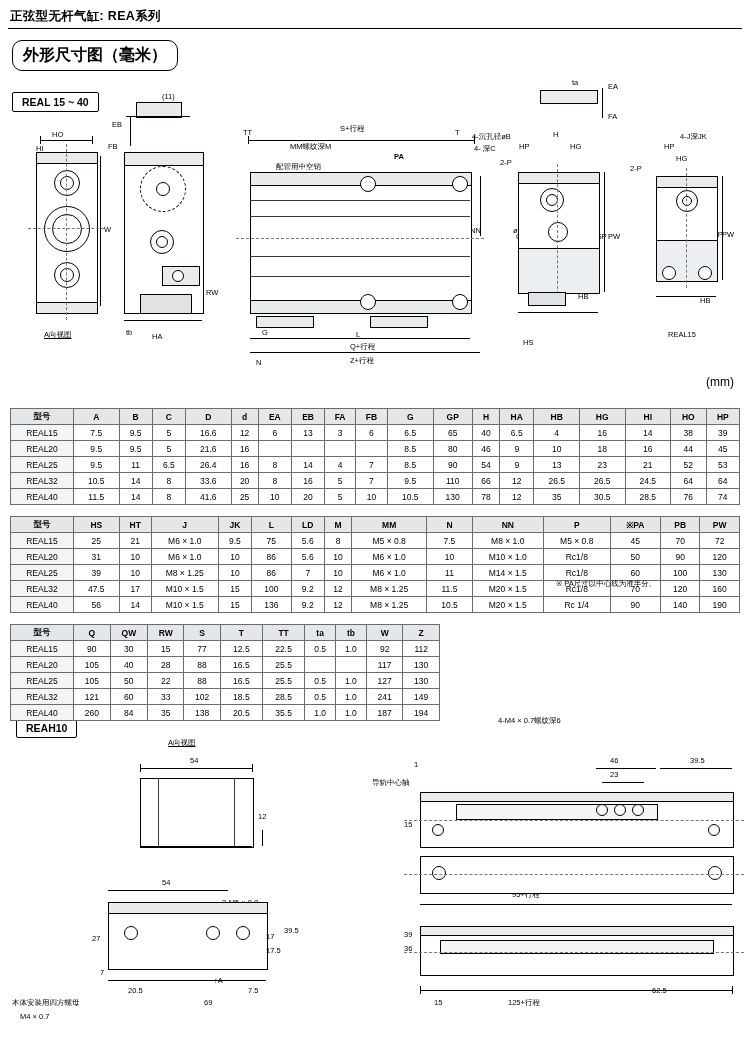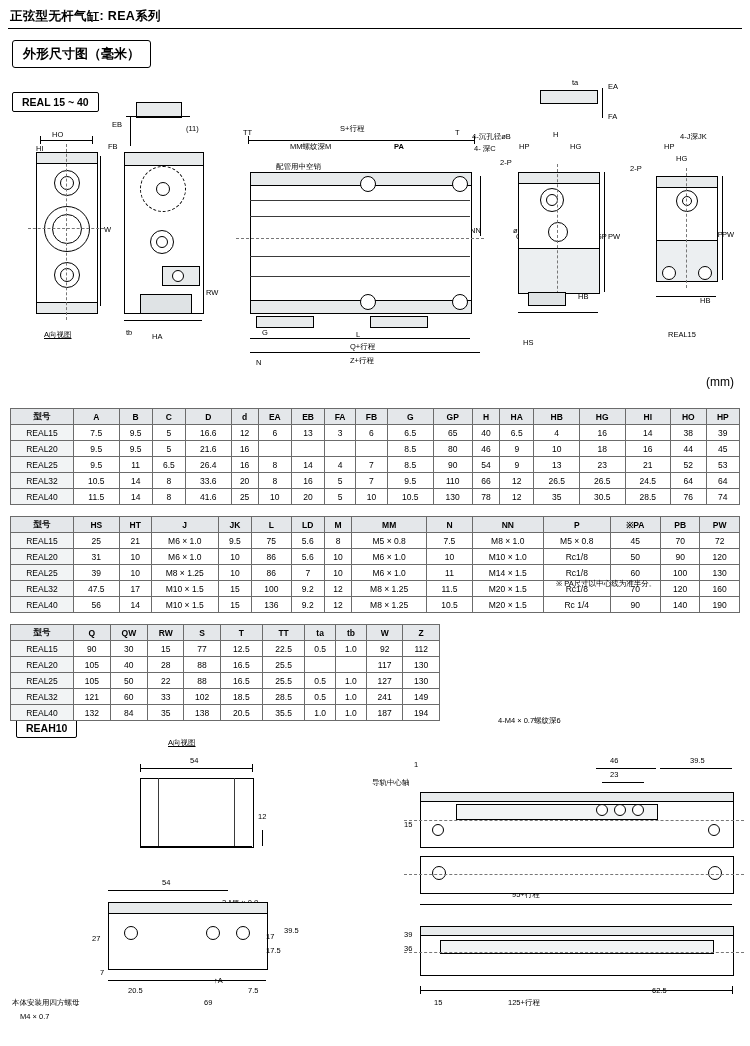--- a/index.html
+++ b/index.html
@@ -17,22 +17,22 @@
   
   .title{
     position:absolute;left:10px;top:8px;
     font-size:12.5px;font-weight:bold;letter-spacing:.3px;
   }
   .hr-top{
     position:absolute;left:8px;top:28px;width:734px;height:1px;background:#000;
   }
   .subtitle-box{
     position:absolute;left:12px;top:40px;
-    border:1px solid #000;border-radius:3px;
-    padding:4px 10px;font-size:13px;font-weight:bold;background:#fff;
+    border:1px solid #000;border-radius:10px;
+    padding:4px 10px;font-size:16px;font-weight:bold;background:#fff;
   }
 
   .model-tag{
     position:absolute;border:1.4px solid #000;border-radius:2px;
     padding:3px 9px;font-size:10.5px;font-weight:bold;background:#fff;
   }
   .tag-real{left:12px;top:92px;}
   .tag-reah{left:16px;top:718px;}
 
   
@@ -99,21 +99,21 @@
     <div class="circ" style="left:44px;top:126px;width:44px;height:44px;"></div>
     <div class="circ" style="left:52px;top:134px;width:28px;height:28px;"></div>
     <div class="circ" style="left:54px;top:182px;width:24px;height:24px;"></div>
     <div class="circ" style="left:60px;top:188px;width:12px;height:12px;"></div>
     <div class="cl-h" style="left:28px;top:148px;width:76px;"></div>
     <div class="cl-v" style="left:66px;top:64px;height:176px;"></div>
     <div class="lbl" style="left:104px;top:145px;">W</div>
     <div class="ln lnv" style="left:100px;top:76px;height:150px;"></div>
     <div class="lbl ul" style="left:44px;top:250px;">A向视图</div>
 
-    <div class="lbl" style="left:186px;top:12px;margin-top:32px;">(11)</div>
+    <div class="lbl" style="left:162px;top:12px;">(11)</div>
     <div class="box" style="left:136px;top:22px;width:44px;height:14px;background:#e8ebec;"></div>
     <div class="ln lnh" style="left:126px;top:36px;width:64px;"></div>
     <div class="lbl" style="left:112px;top:40px;">EB</div>
     <div class="lbl" style="left:108px;top:62px;">FB</div>
     <div class="ln lnv" style="left:130px;top:36px;height:30px;"></div>
 
     <div class="box" style="left:124px;top:72px;width:78px;height:160px;"></div>
     <div class="box" style="left:124px;top:72px;width:78px;height:12px;background:#e8ebec;"></div>
     <div class="circ" style="left:140px;top:86px;width:44px;height:44px;border-style:dashed;"></div>
     <div class="circ" style="left:156px;top:102px;width:12px;height:12px;"></div>
@@ -122,21 +122,21 @@
     <div class="box" style="left:162px;top:186px;width:36px;height:18px;background:#e8ebec;"></div>
     <div class="circ" style="left:172px;top:190px;width:10px;height:10px;"></div>
     <div class="box" style="left:140px;top:214px;width:50px;height:18px;background:#dfe3e5;"></div>
     <div class="lbl" style="left:126px;top:248px;">tb</div>
     <div class="lbl" style="left:152px;top:252px;">HA</div>
     <div class="lbl" style="left:206px;top:208px;">RW</div>
     <div class="ln lnh" style="left:124px;top:240px;width:78px;"></div>
 
     <div class="lbl" style="left:243px;top:48px;">TT</div>
     <div class="lbl" style="left:340px;top:44px;">S+行程</div>
-    <div class="lbl" style="left:394px;top:62px;font-weight:bold;">PA</div>
+    <div class="lbl" style="left:394px;top:72px;font-weight:bold;">PA</div>
     <div class="lbl" style="left:455px;top:48px;">T</div>
     <div class="lbl-cn" style="left:290px;top:62px;">MM螺纹深M</div>
     <div class="lbl-cn" style="left:276px;top:82px;">配管用中空销</div>
     <div class="lbl" style="left:320px;top:100px;">ød</div>
     <div class="lbl" style="left:320px;top:152px;">øD</div>
     <div class="lbl" style="left:330px;top:126px;">A</div>
     <div class="lbl" style="left:413px;top:150px;">PB</div>
     <div class="lbl" style="left:470px;top:146px;">NN</div>
     <div class="lbl" style="left:472px;top:52px;">4-沉孔径øB</div>
     <div class="lbl" style="left:474px;top:64px;">4- 深C</div>
@@ -530,21 +530,21 @@
           <td>102</td>
         <td>18.5</td>
           <td>28.5</td>
         <td>0.5</td>
           <td>1.0</td>
         <td>241</td>
           <td>149</td>
       </tr>
       <tr>
         <td class="model">REAL40</td>
-        <td>132</td>
+        <td>260</td>
           <td>84</td>
         <td>35</td>
           <td>138</td>
         <td>20.5</td>
           <td>35.5</td>
         <td>1.0</td>
           <td>1.0</td>
         <td>187</td>
           <td>194</td>
       </tr>

